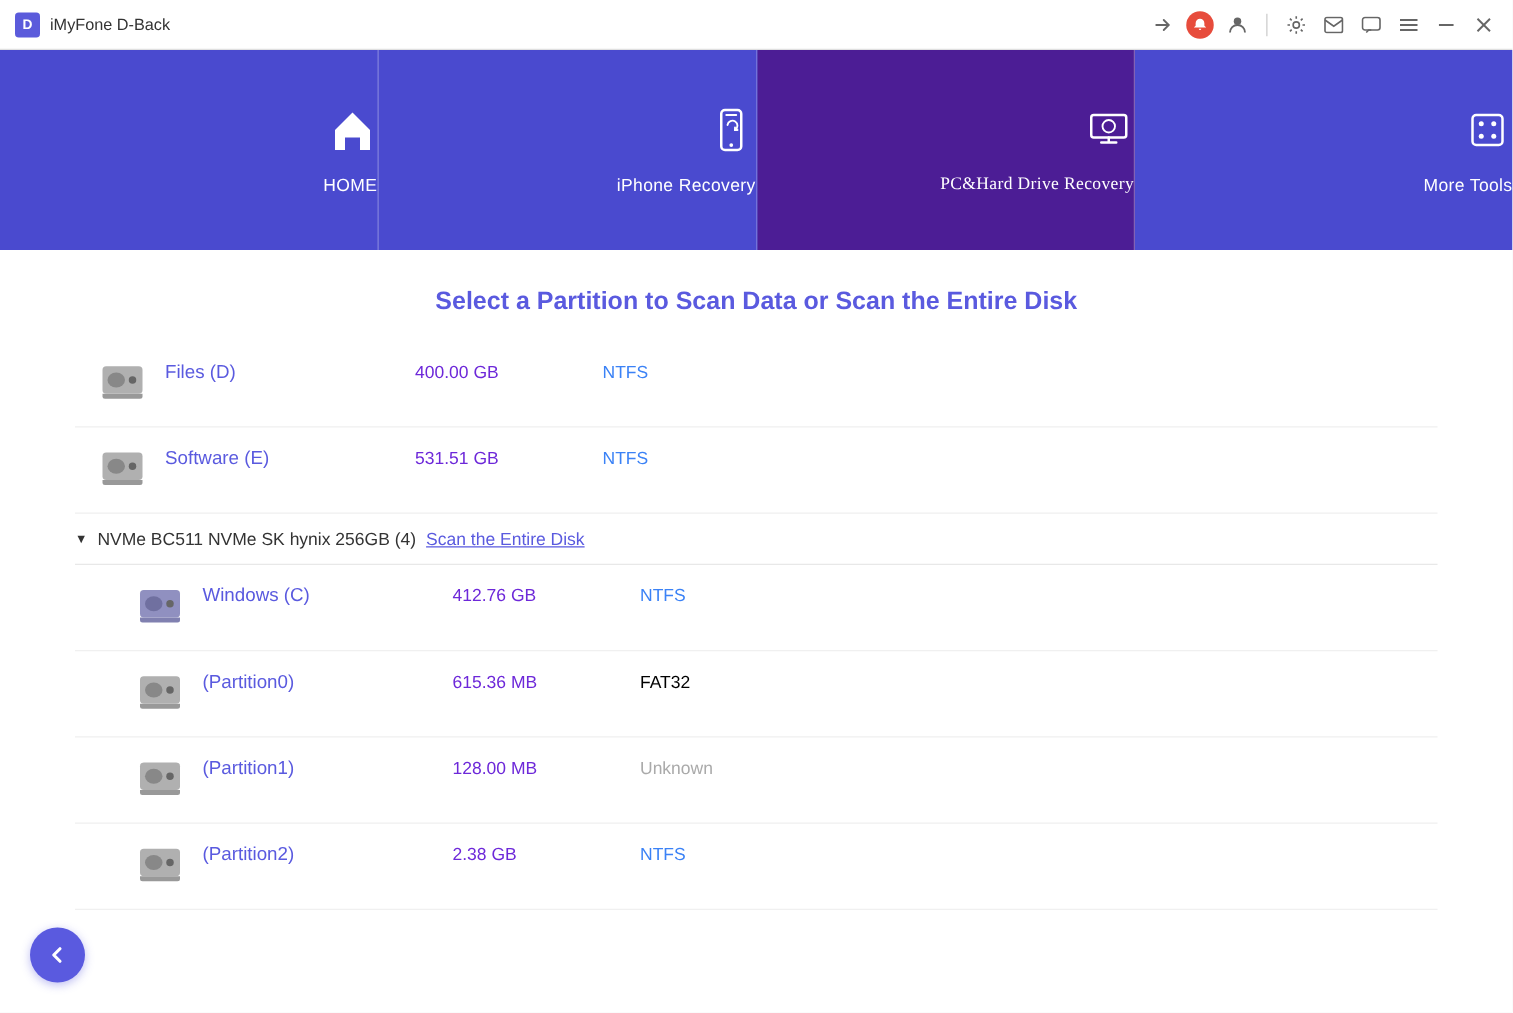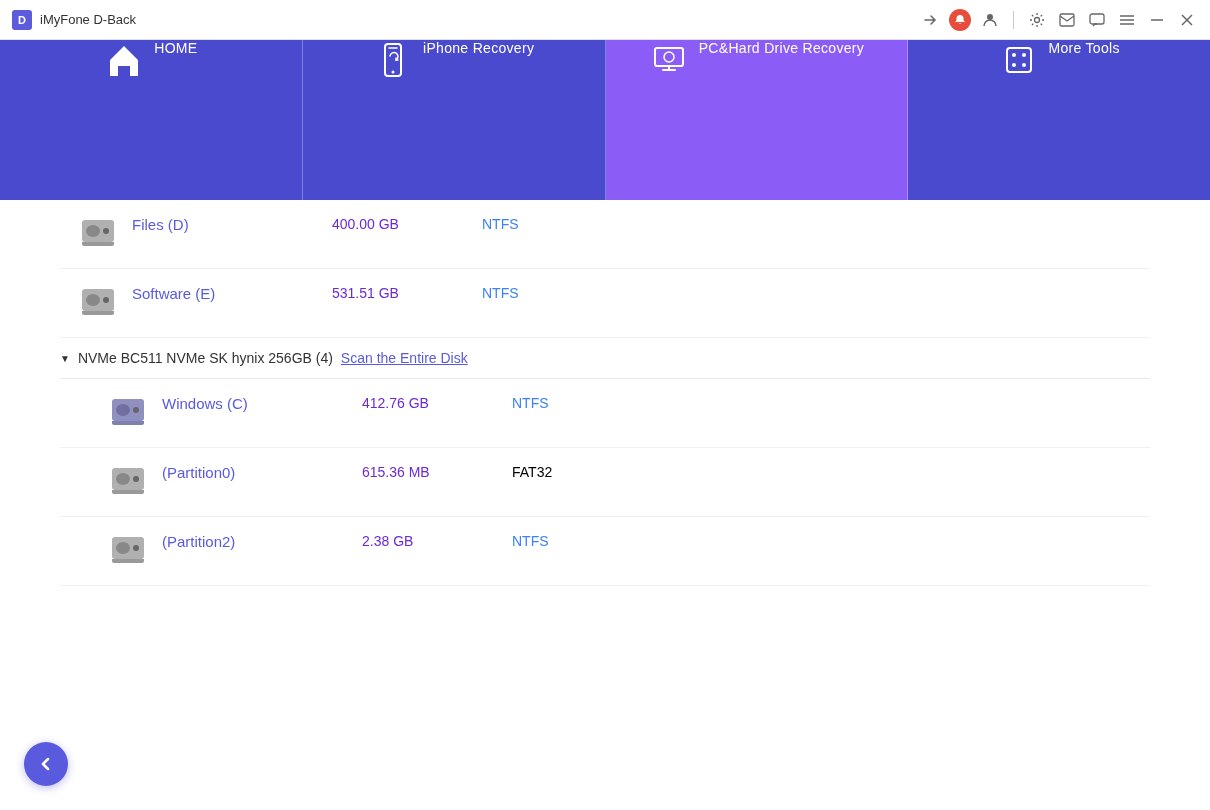--- a/index.html
+++ b/index.html
@@ -68,32 +68,33 @@
     
     .navbar {
       background: #4a4acf;
       height: 160px;
       display: flex;
       align-items: stretch;
     }
     .nav-item {
       flex: 1;
       display: flex;
-      flex-direction: row;
-      align-items: flex-start;
+      flex-direction: column;
+      align-items: flex-end;
       justify-content: center;
       color: white;
       cursor: pointer;
       border-right: 1px solid rgba(255,255,255,0.3);
       gap: 10px;
       position: relative;
     }
     .nav-item:last-child { border-right: none; }
     .nav-item.active {
-      background: #8b5cf6;
+      background: #4c1d95;
+      font-family: Liberation Serif, serif;
     }
     .nav-icon {
       font-size: 36px;
       line-height: 1;
     }
     .nav-label {
       font-size: 14px;
       font-weight: 500;
       letter-spacing: 0.3px;
     }
@@ -339,20 +340,21 @@
         <circle cx="25" cy="15" r="2" fill="white"></circle>
         <circle cx="15" cy="25" r="2" fill="white"></circle>
         <circle cx="25" cy="25" r="2" fill="white"></circle>
       </svg>
     </div>
     <span class="nav-label">More Tools</span>
   </div>
 </div>
 
 <div class="main-content">
+  <div class="page-title">Select a Partition to Scan Data or Scan the Entire Disk</div>
 
   <div class="disk-list">
 
     <div class="partition-row">
       <div class="partition-icon">
         <div class="hdd-icon">
           <div class="hdd-body"></div>
           <div class="hdd-base"></div>
         </div>
       </div>
@@ -396,20 +398,31 @@
         <div class="hdd-icon">
           <div class="hdd-body"></div>
           <div class="hdd-base"></div>
         </div>
       </div>
       <span class="partition-name">(Partition0)</span>
       <span class="partition-size">615.36 MB</span>
       <span class="partition-fs fat32">FAT32</span>
     </div>
 
+    <div class="partition-row" style="padding-left: 50px;">
+      <div class="partition-icon">
+        <div class="hdd-icon">
+          <div class="hdd-body"></div>
+          <div class="hdd-base"></div>
+        </div>
+      </div>
+      <span class="partition-name">(Partition1)</span>
+      <span class="partition-size">128.00 MB</span>
+      <span class="partition-fs unknown">Unknown</span>
+    </div>
 
     <div class="partition-row" style="padding-left: 50px;">
       <div class="partition-icon">
         <div class="hdd-icon">
           <div class="hdd-body"></div>
           <div class="hdd-base"></div>
         </div>
       </div>
       <span class="partition-name">(Partition2)</span>
       <span class="partition-size">2.38 GB</span>

